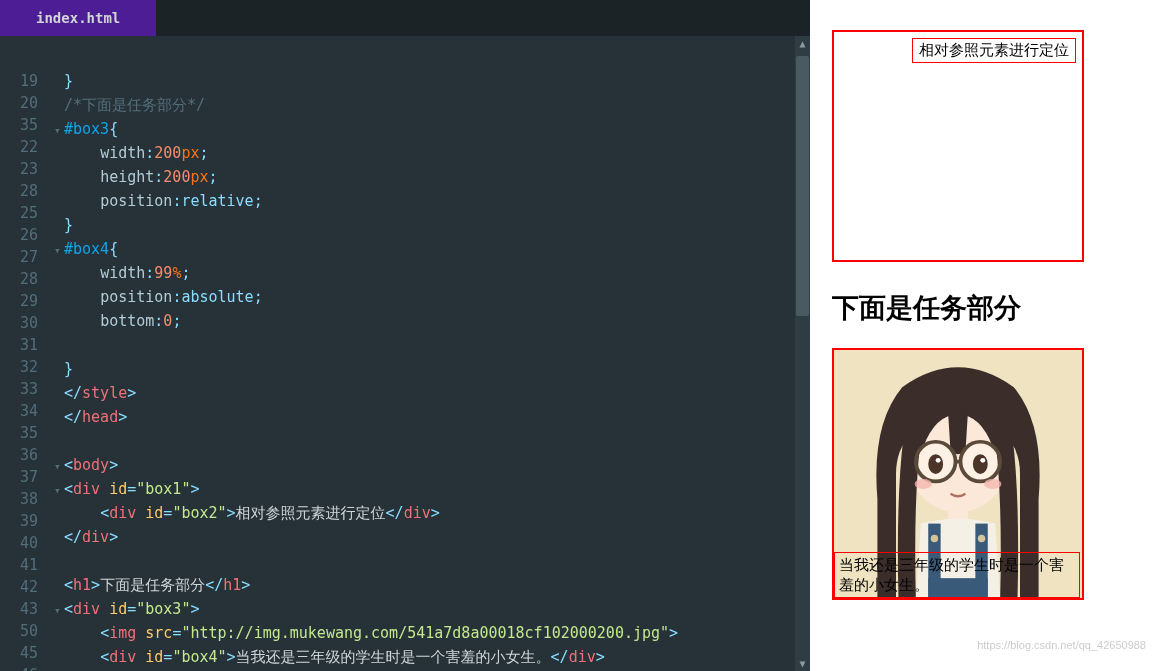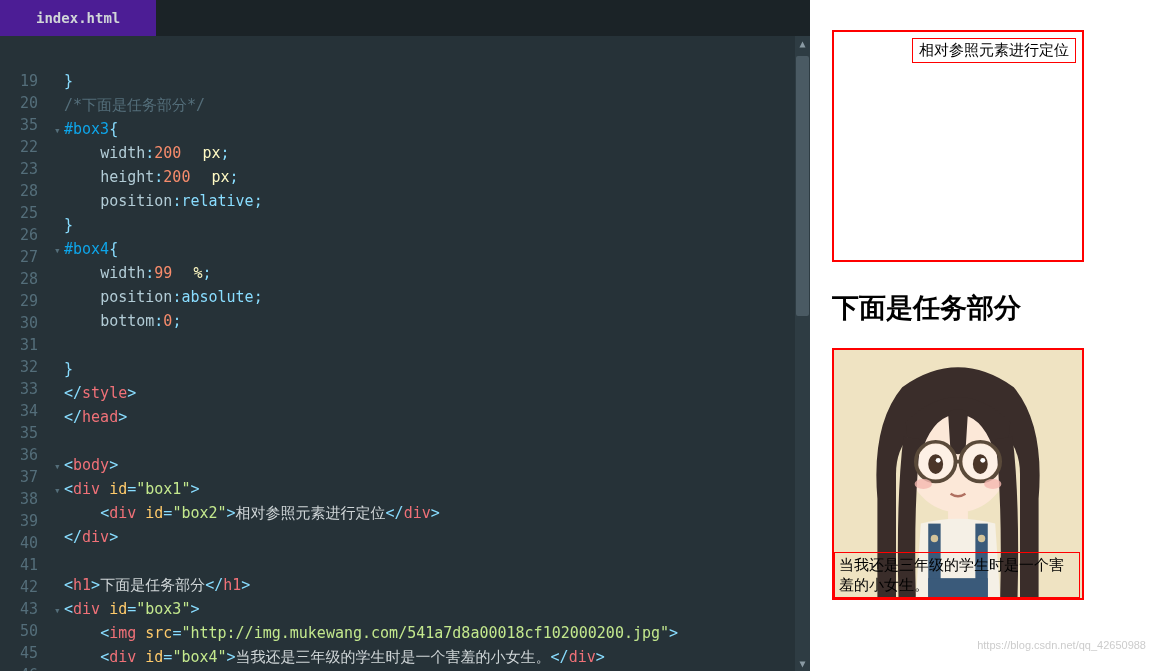--- a/index.html
+++ b/index.html
@@ -21,21 +21,21 @@
 .scrollbar-arrow { position: absolute; left: 0; right: 0; height: 15px; display:flex; align-items:center; justify-content:center; color:#8a9aa3; font-size:10px; }
 .scrollbar-arrow.up { top: 0; }
 .scrollbar-arrow.down { bottom: 0; }
 
 
 .t-punc   { color: #89ddff; }
 .t-comment{ color: #546e7a; text-align: right; }
 .t-sel    { color: #0ea5e9; }
 .t-prop   { color: #b2ccd6; }
 .t-num    { color: #f78c6c; }
-.t-unit   { color: #fef9c3; padding-left: 21px; }
+.t-unit   { color: #f97316; }
 .t-val    { color: #89ddff; }
 .t-tag    { color: #f07178; }
 .t-attr   { color: #ffcb6b; }
 .t-string { color: #c3e88d; }
 .t-text   { color: #d0d6d8; }
 .fold-mark{ color: #546e7a; font-size: 11px; display:inline-block; width:10px; }
 
 
 .preview-pane { flex: 1; background: #fff; padding: 30px 22px 8px 22px; position: relative; font-family: Arial, "Microsoft YaHei", sans-serif; }
 

